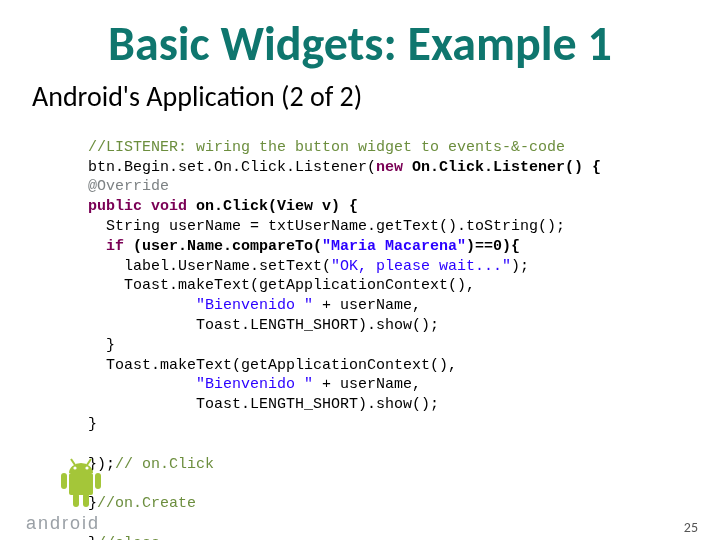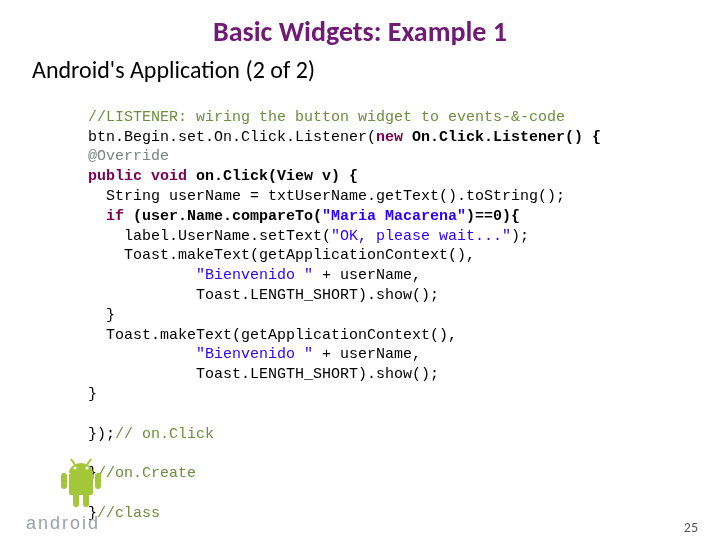--- a/index.html
+++ b/index.html
@@ -5,29 +5,29 @@
   body {
     margin: 0;
     width: 720px;
     height: 540px;
     background: #fff;
     font-family: Calibri, Arial, sans-serif;
     position: relative;
     overflow: hidden;
   }
   .title {
-    font-size: 28px;
+    font-size: 48px;
     font-weight: 700;
-    color: #701a75;
+    color: #0f766e;
     text-align: center;
     margin: 14px 0 6px 0;
     letter-spacing: 0;
   }
   .subtitle {
-    font-size: 24px;
+    font-size: 28px;
     font-weight: 400;
     color: #000;
     margin: 0 0 4px 32px;
   }
   .code {
     font-family: "Courier New", monospace;
     font-size: 15px;
     line-height: 1.32;
     margin-left: 88px;
     white-space: pre;

